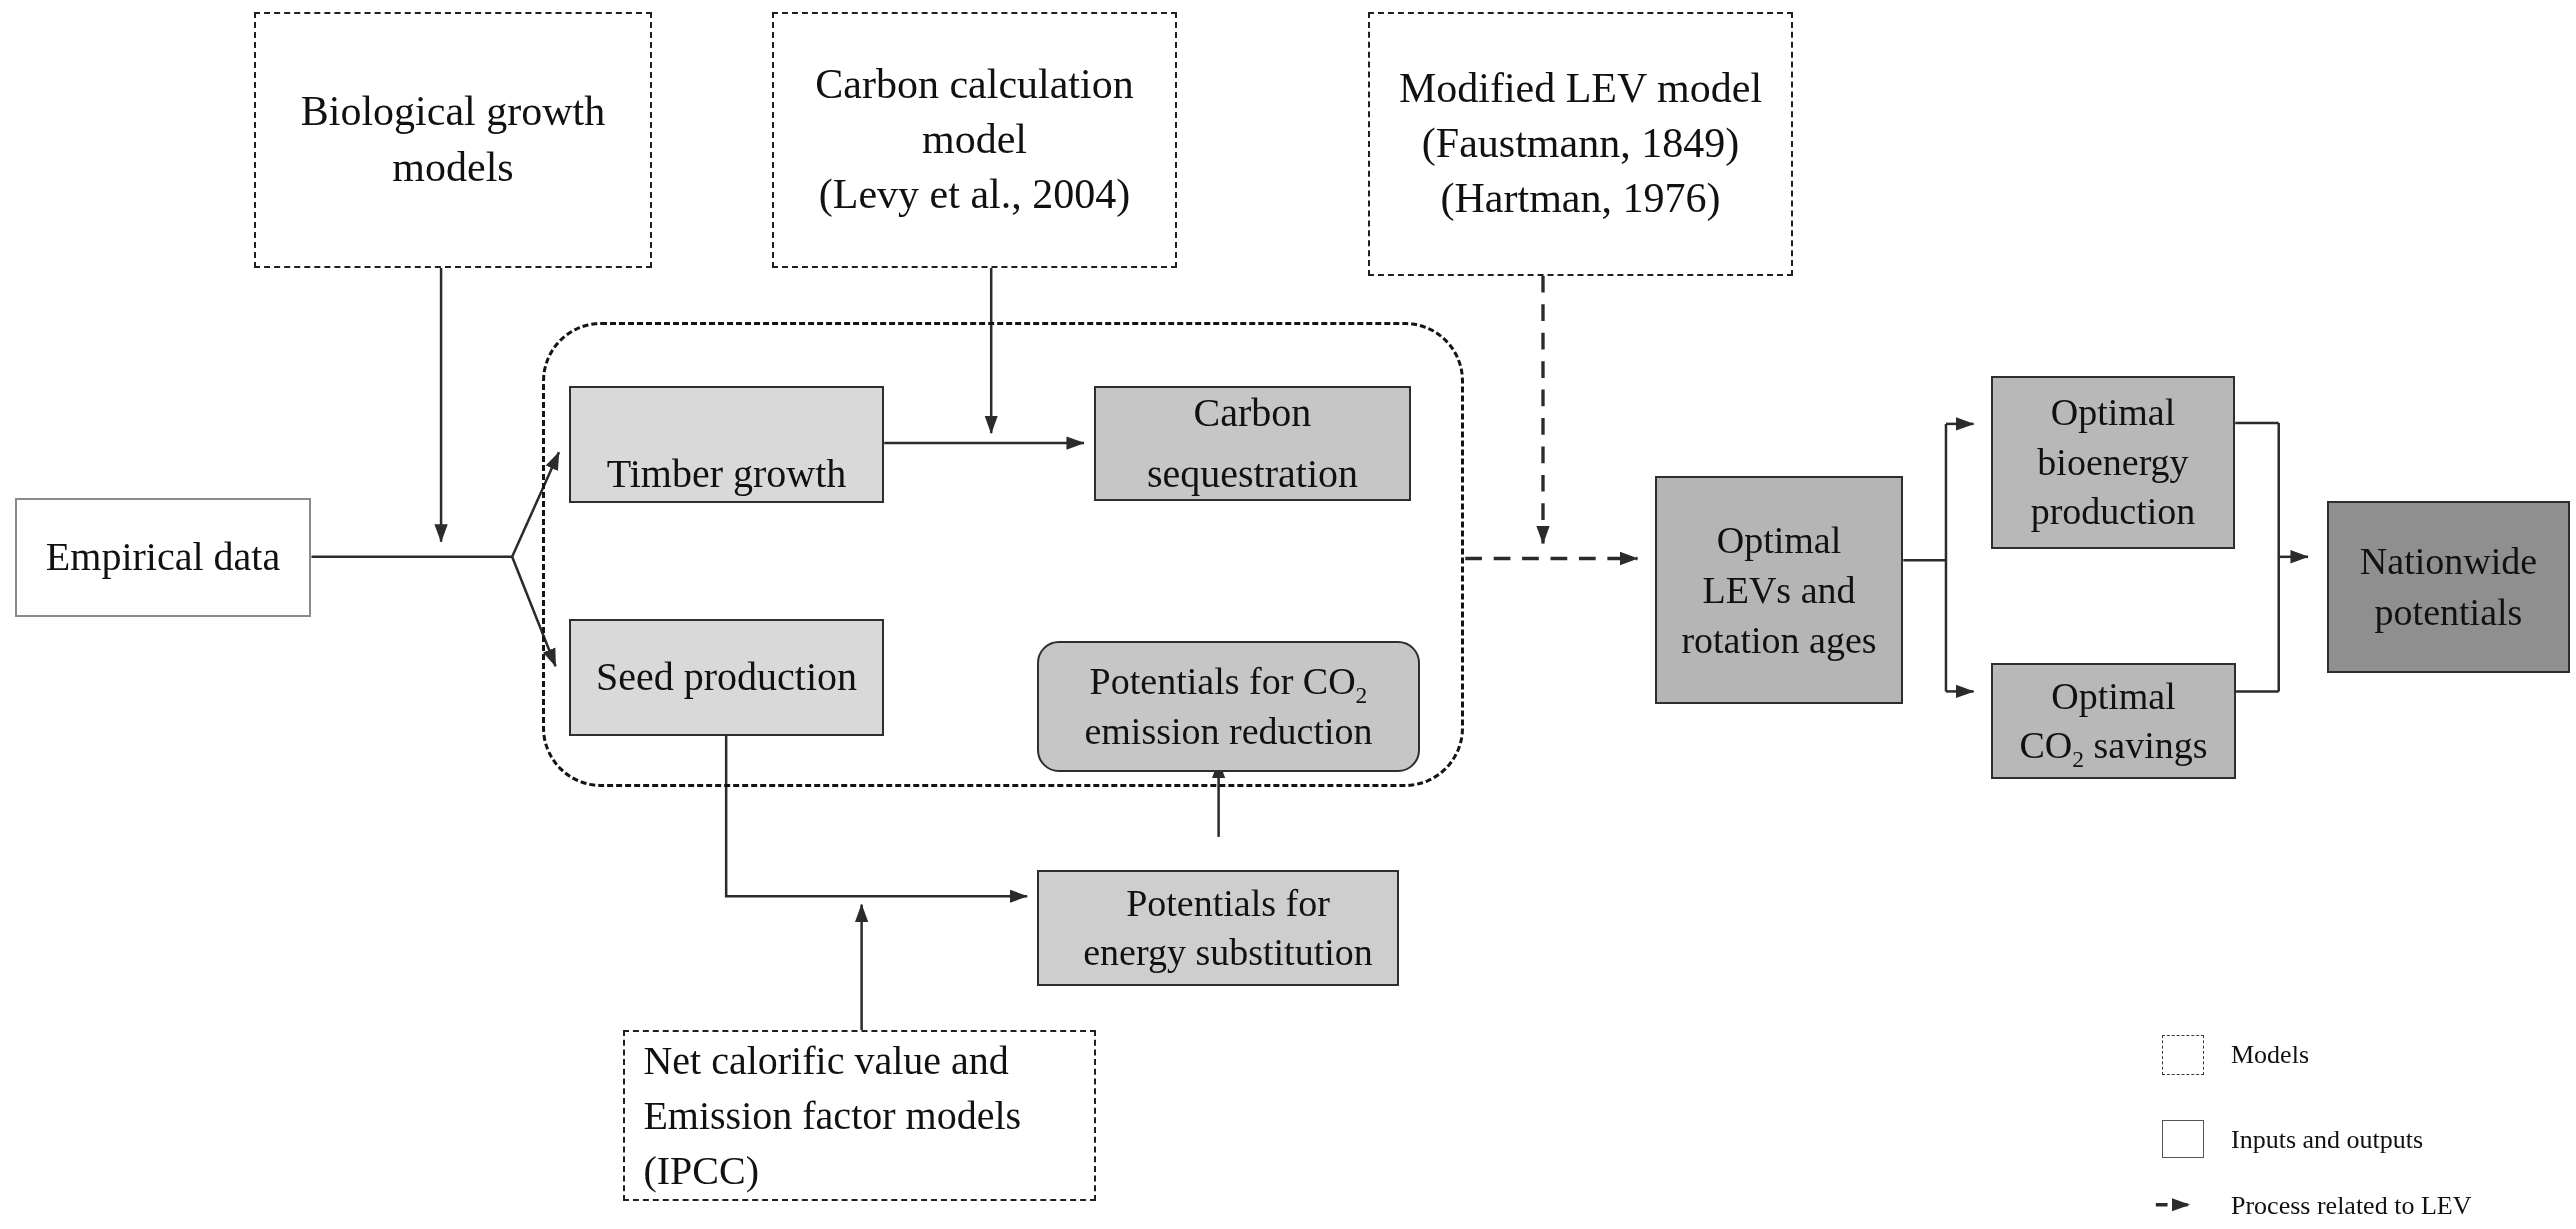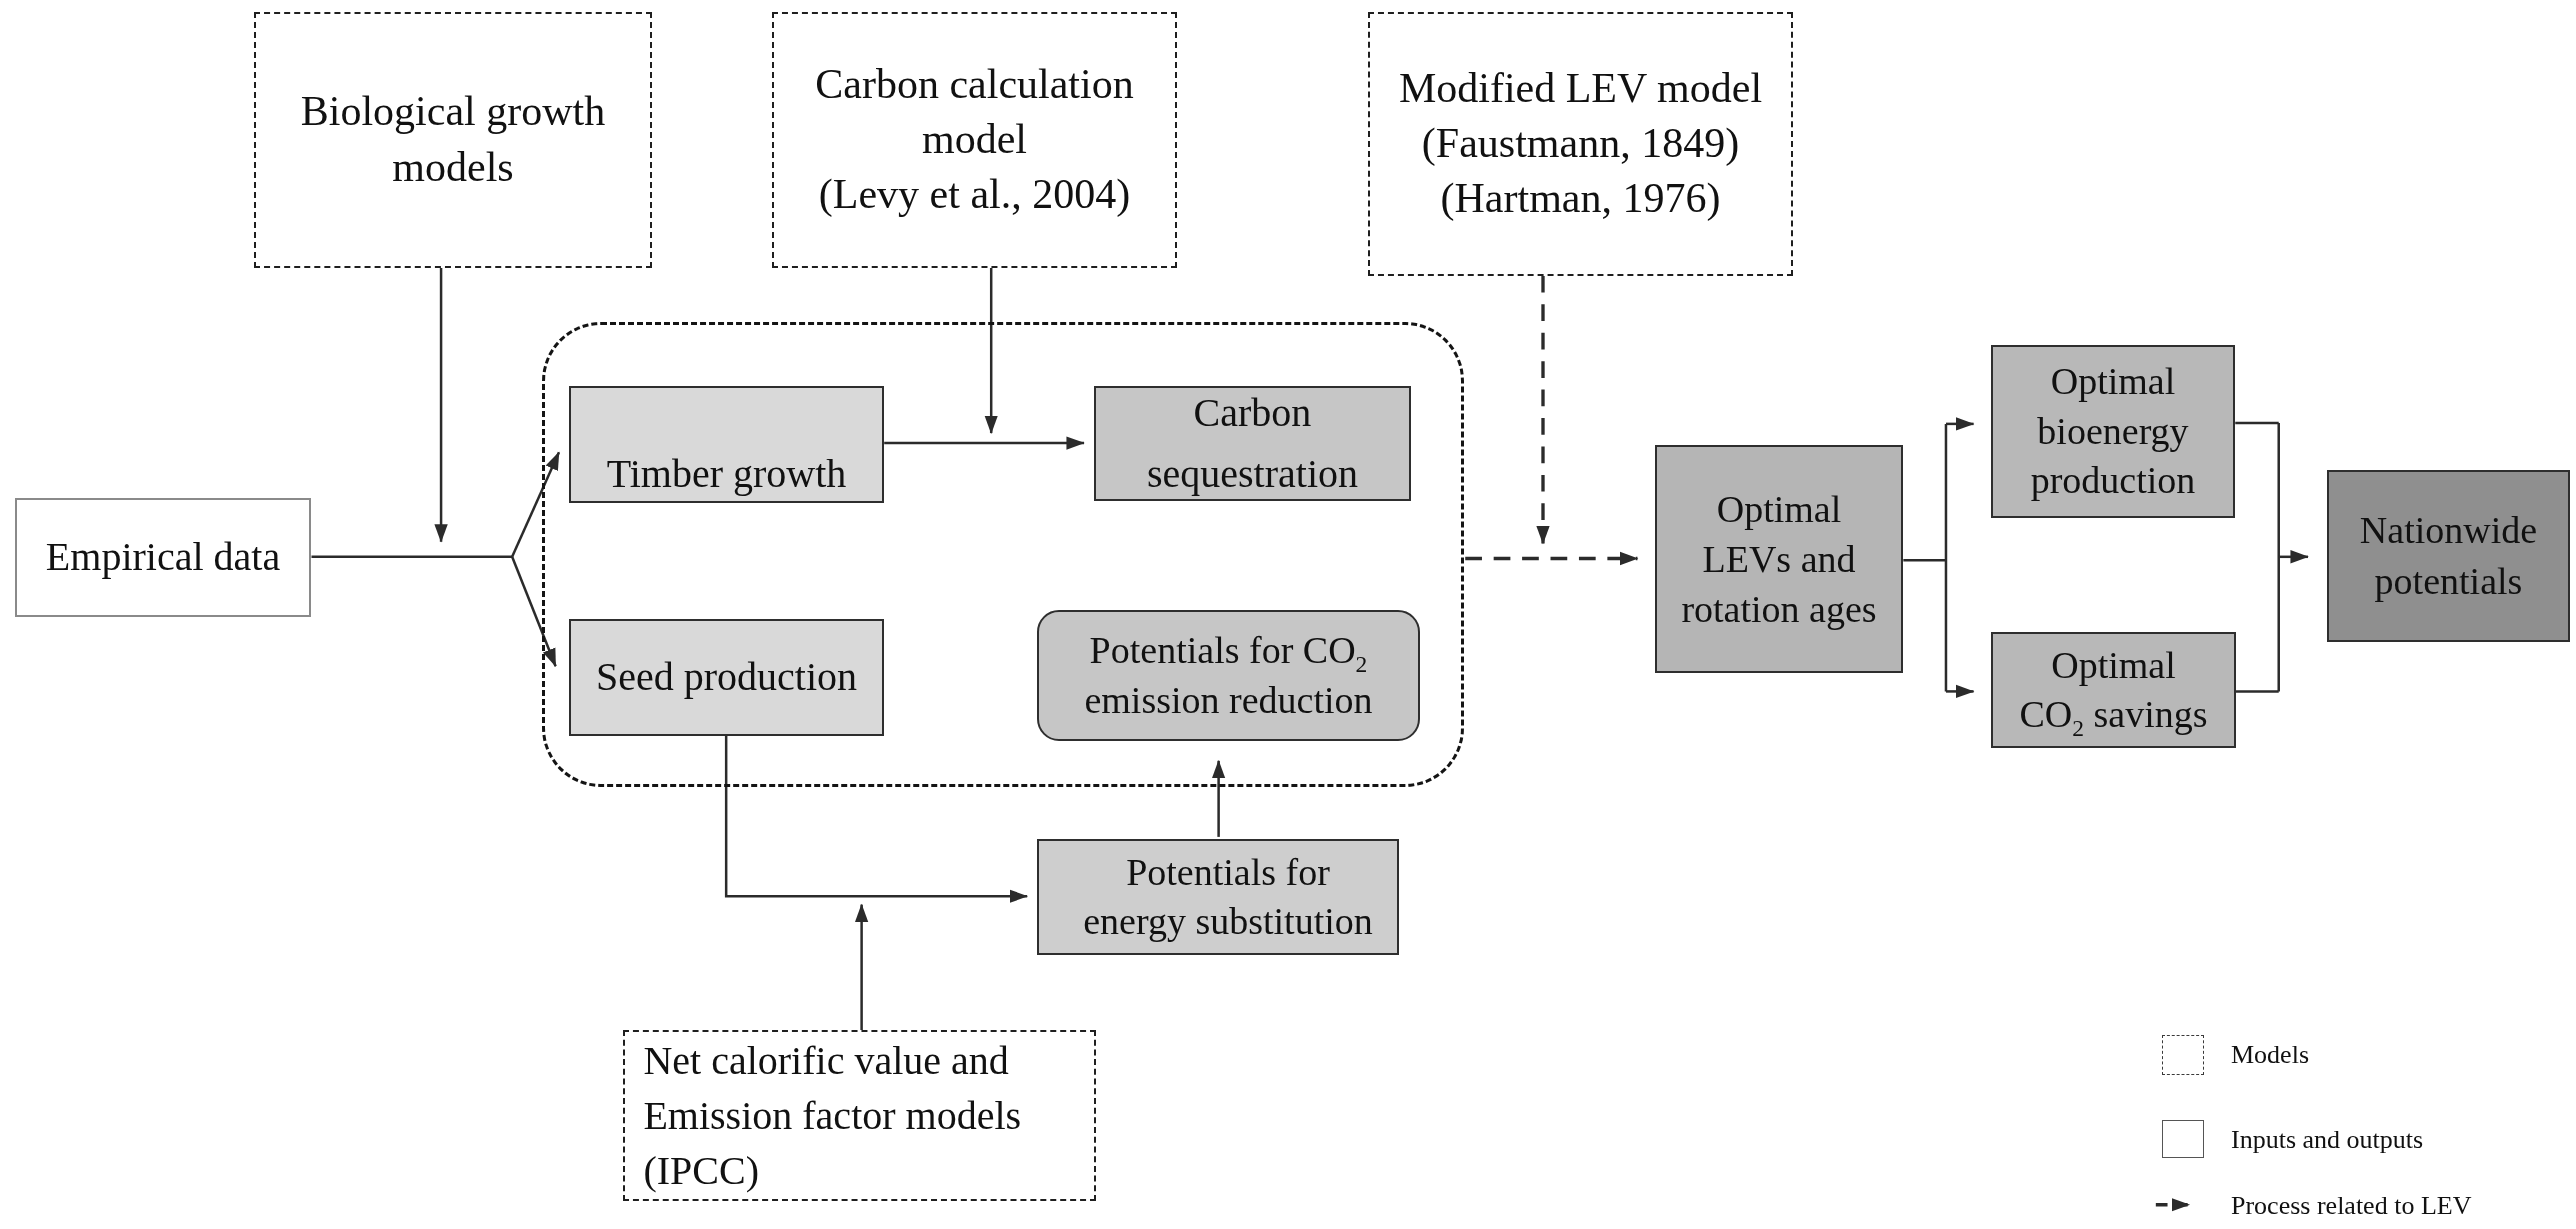--- a/index.html
+++ b/index.html
@@ -49,21 +49,21 @@
     border:3.3px dashed #141414;
     border-radius:59px;
     box-sizing:border-box;
     background:transparent;
   }
   .fill-light{background:var(--light-gray);}
   .fill-mid{background:var(--mid-gray);}
   .fill-box{background:var(--box-gray);}
   .fill-dark{background:var(--dark-gray);}
   .left-align{align-items:flex-start;text-align:left;padding-left:18.4px;padding-right:11.7px;}
-  .small-text{font-size:38px;}
+  .small-text{font-size:38px;margin-top:31px;}
   sub{font-size:0.62em;line-height:0;}
   .legend{position:absolute;left:2154px;top:1025px;width:418px;height:201px;}
   .legend-row{position:absolute;display:flex;align-items:center;}
   .legend-label{font-size:26px;color:var(--ink);white-space:nowrap;}
   .swatch-models{
     position:absolute;left:7.5px;top:0;width:42px;height:40px;
     border:1.7px dashed #3a3a3a;background:#ffffff;box-sizing:border-box;
   }
   .swatch-io{
     position:absolute;left:7.5px;top:0;width:42px;height:38px;

